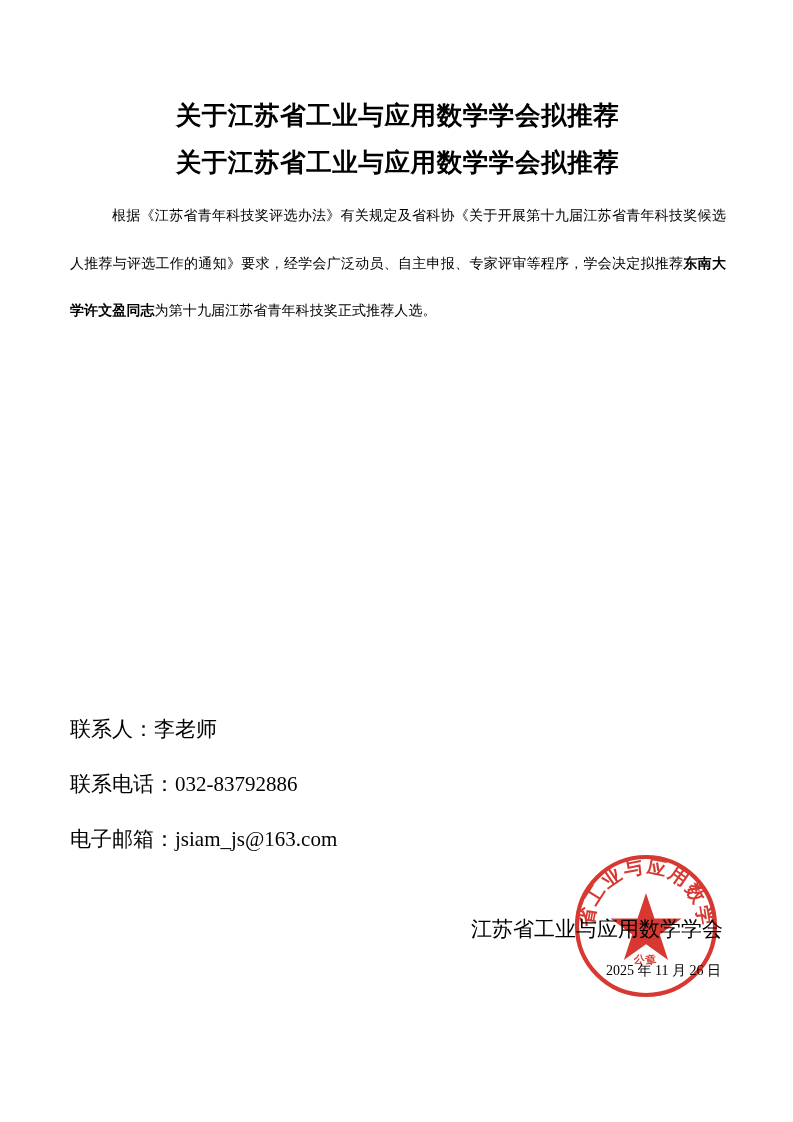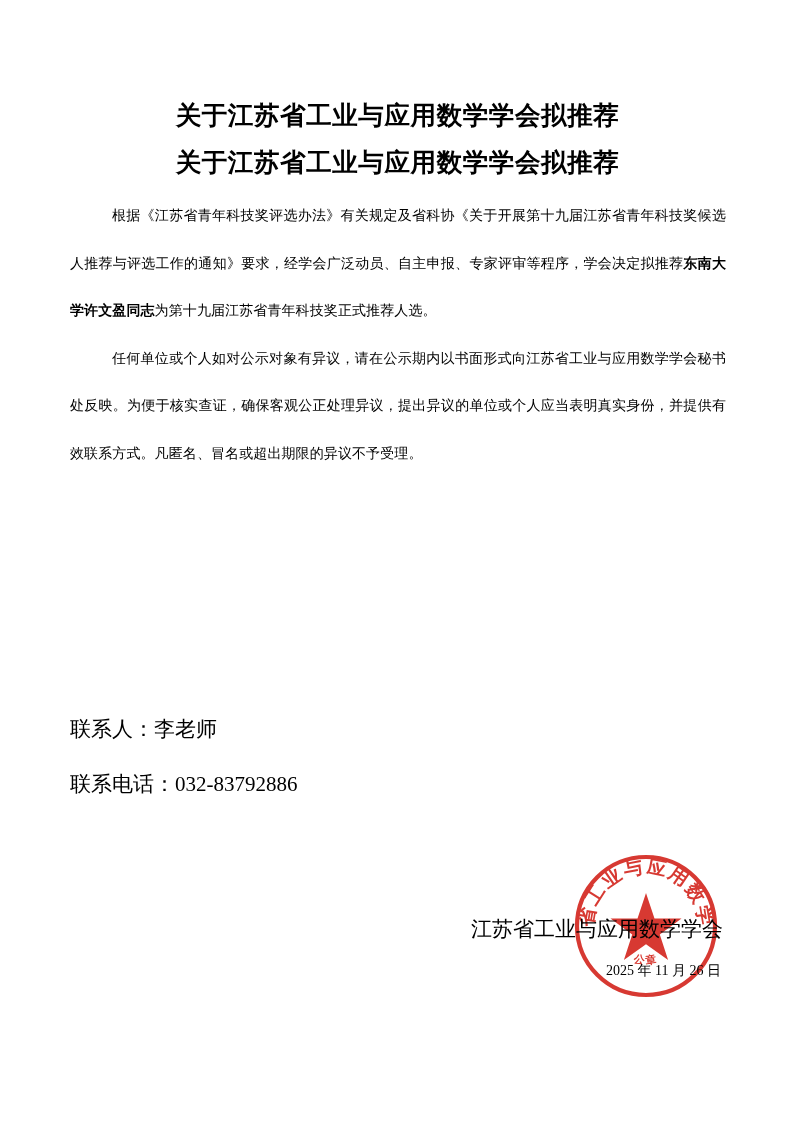--- a/index.html
+++ b/index.html
@@ -119,26 +119,26 @@
 
 <div class="page">
 
   <div class="title-block">
     <div class="title-line">关于江苏省工业与应用数学学会拟推荐</div>
     <div class="title-line">关于江苏省工业与应用数学学会拟推荐</div>
   </div>
 
   <div class="body-block">
     <p class="para"><span>根据《江苏省青年科技奖评选办法》有关规定及省科协《关于开展第十九届江苏省青年科技奖候选人推荐与评选工作的通知》要求，经学会广泛动员、自主申报、专家评审等程序，学会决定拟推荐</span><b>东南大学许文盈同志</b><span>为第十九届江苏省青年科技奖正式推荐人选。</span></p>
-    <p class="para"><span>任何单位或个人如对公示对象有异议，请在公示期内以书面形式向江苏省工业与应用数学学会秘书处反映。为便于核实查证，确保客观公正处理异议，提出异议的单位或个人应当表明真实身份，并提供有效联系方式。凡匿名、冒名或超出期限的异议不予受理。</span></p>
   </div>
 
   <div class="contact-block">
     <p class="contact-line">联系人：李老师</p>
     <p class="contact-line">联系电话：032-83792886</p>
+    <p class="contact-line">电子邮箱：jsiam_js@163.com</p>
   </div>
 
   <div class="sign-block">
     <div class="sign-line">江苏省工业与应用数学学会</div>
     <div class="sign-date">2025 年 11 月 26 日</div>
   </div>
 
   <div class="seal">
     <svg viewBox="0 0 146 146" xmlns="http://www.w3.org/2000/svg">
       <defs>

